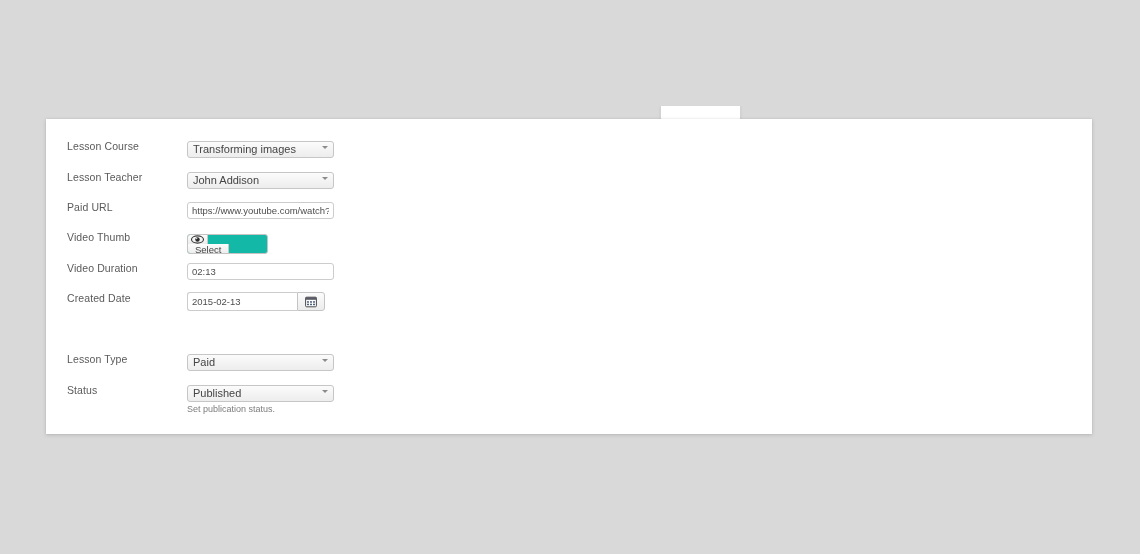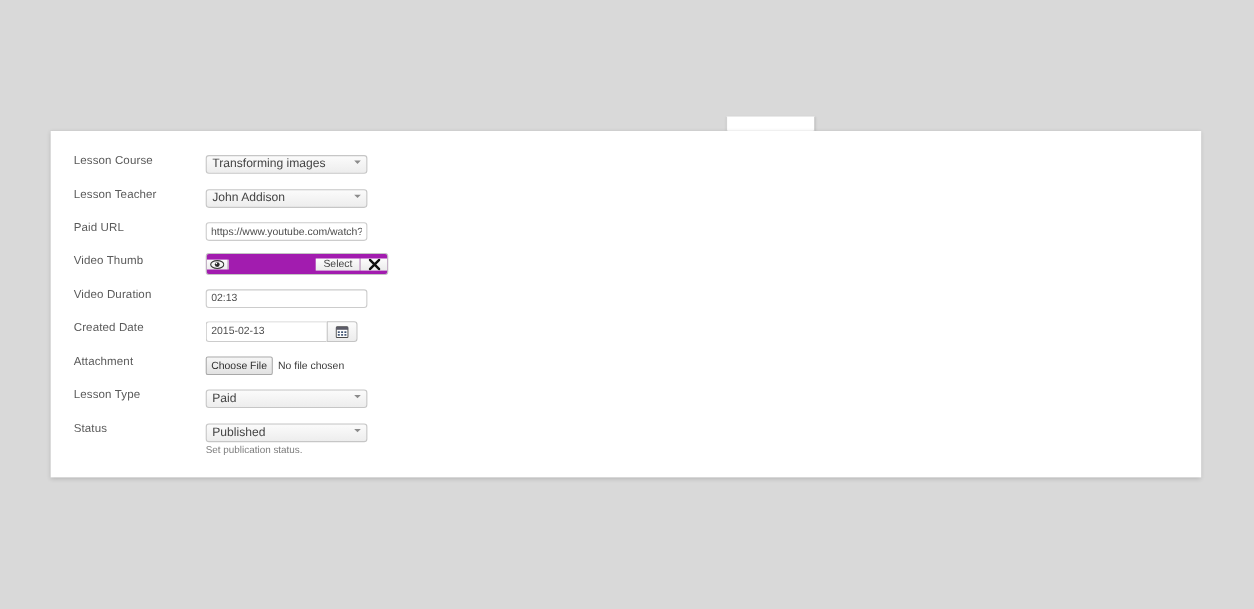--- a/index.html
+++ b/index.html
@@ -118,26 +118,27 @@
     line-height: 15px;
     border: 1px solid #ccc;
     border-radius: 3px;
     background: #fff;
     outline: none;
   }
 
   
   .thumb-group {
     display: inline-flex;
-    align-items: center;
+    align-items: flex-start;
     height: 18px;
     border: 1px solid #c4c4c4;
     border-radius: 3px;
     overflow: hidden;
-    background: #a21caf;
+    background: #14b8a6;
+    flex-direction: column;
   }
   .thumb-eye {
     width: 19px;
     display: flex;
     align-items: center;
     justify-content: center;
     background-image: linear-gradient(to bottom, #fcfcfc 0%, #ececec 100%);
     border-right: 1px solid #c9c9c9;
   }
   .thumb-input {
@@ -302,29 +303,20 @@
               <rect x="8.1" y="5.2" width="1.8" height="1.5" fill="#3b5070"></rect>
               <rect x="2.1" y="7.7" width="1.8" height="1.5" fill="#3b5070"></rect>
               <rect x="5.1" y="7.7" width="1.8" height="1.5" fill="#3b5070"></rect>
               <rect x="8.1" y="7.7" width="1.8" height="1.5" fill="#3b5070"></rect>
             </svg>
           </span>
         </span>
       </div>
     </div>
 
-    <div class="form-row" style="position: absolute; left: 0px; right: 0px; top: 203px;">
-      <div class="row-label">Attachment</div>
-      <div class="row-control">
-        <span class="file-row">
-          <span class="file-btn">Choose File</span>
-          <span class="file-name">No file chosen</span>
-        </span>
-      </div>
-    </div>
 
     <div class="form-row" style="position: absolute; left: 0px; right: 10px; top: 233px;">
       <div class="row-label">Lesson Type</div>
       <div class="row-control">
         <span class="select-wrap">
           <select class="ui-select">
             <option>Paid</option>
           </select>
           <span class="caret"></span>
         </span>

